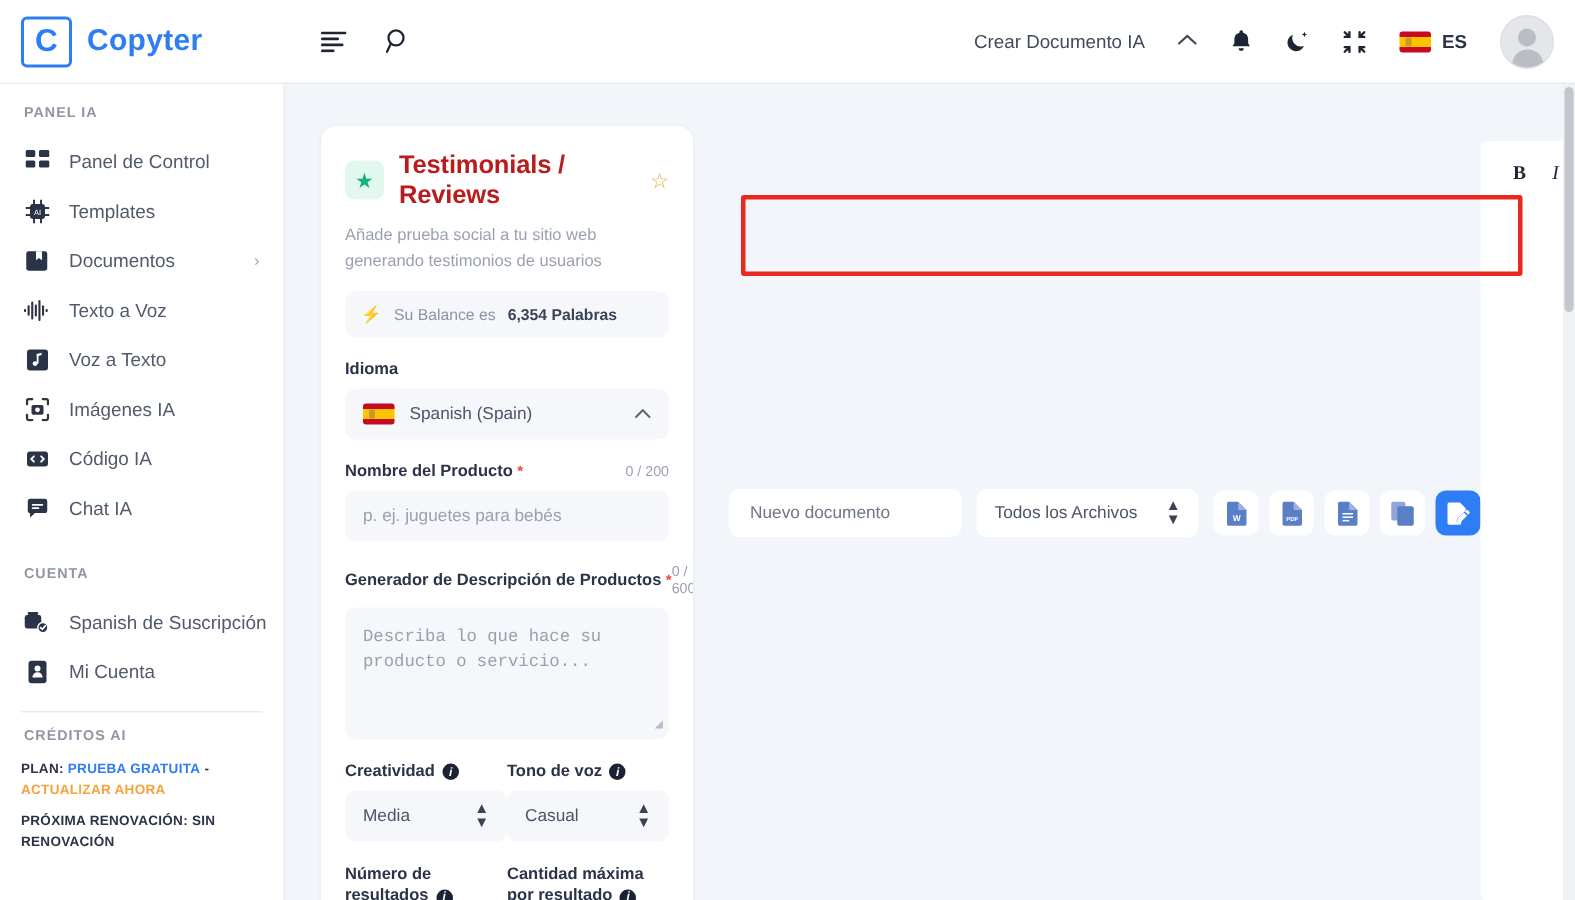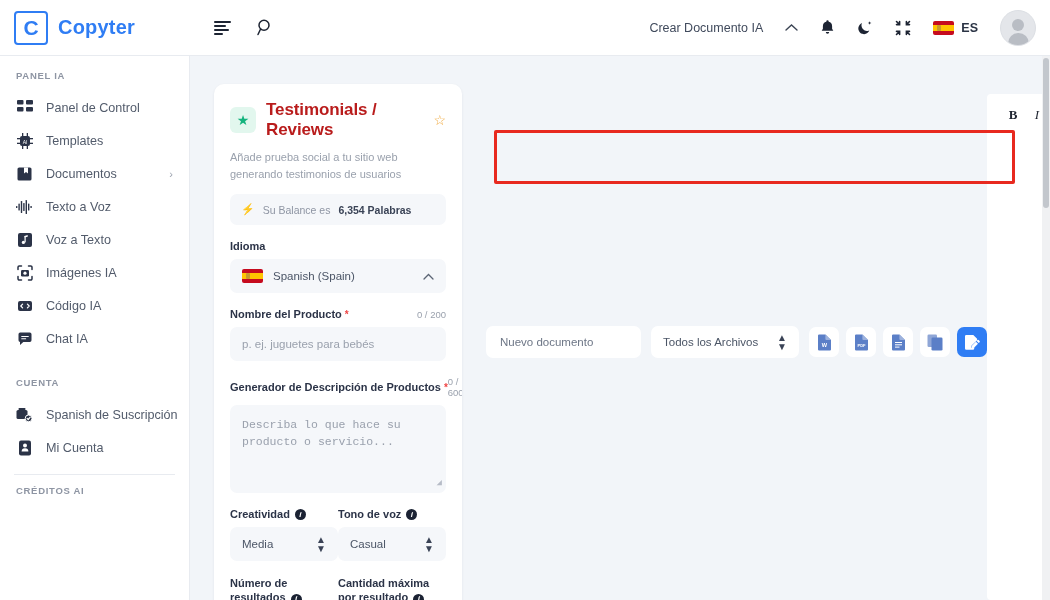--- a/index.html
+++ b/index.html
@@ -379,20 +379,27 @@
                 <path d="M3.6 11.6a3.4 3.4 0 0 1 6.8 0z"></path>
               </g>
             </svg>
         </span>
         <span class="nav-label">Mi Cuenta</span>
       </div>
 
       <div class="sb-divider"></div>
       <div class="sec-title">CRÉDITOS AI</div>
 
+      <div class="credit-line">
+        <span class="c-label">PLAN:</span>
+        <span class="c-plan">PRUEBA GRATUITA</span>
+        <span class="c-label">-</span>
+        <span class="c-upgrade">ACTUALIZAR AHORA</span>
+        <span class="c-renew">PRÓXIMA RENOVACIÓN: SIN RENOVACIÓN</span>
+      </div>
     </div>
 
     <div class="main">
 
       <div class="form-card">
         <div class="fc-head">
           <span class="star-badge">★</span>
           <span class="fc-title">Testimonials / Reviews</span>
           <span class="fav-star">☆</span>
         </div>

